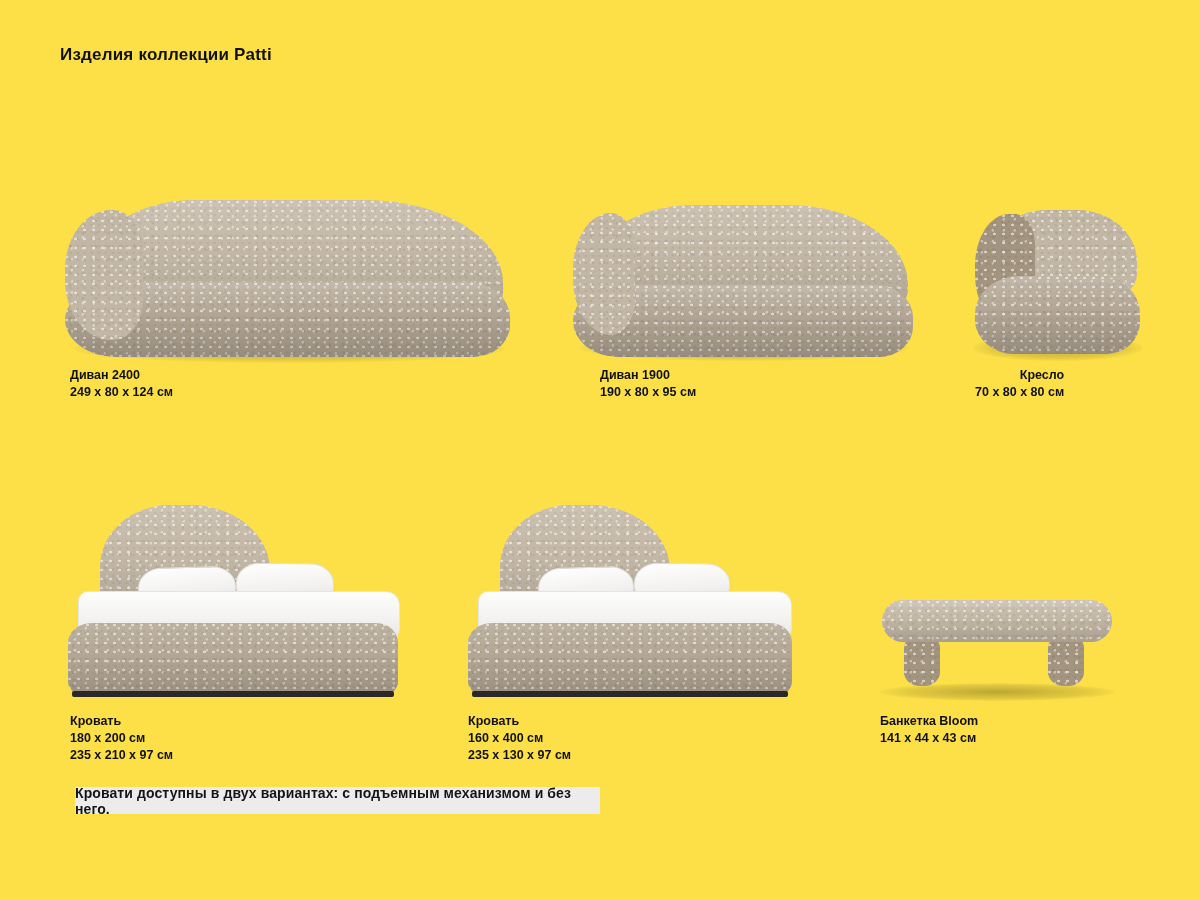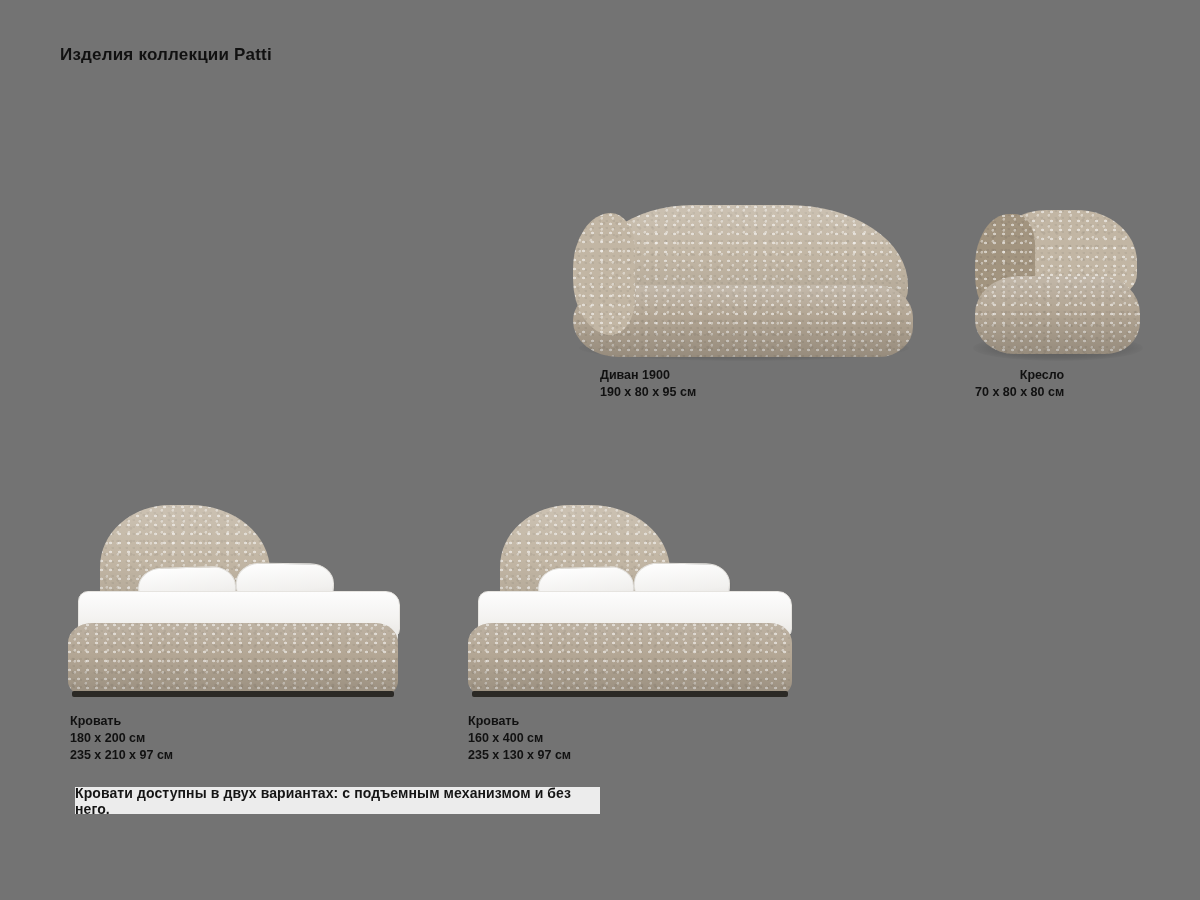--- a/index.html
+++ b/index.html
@@ -13,21 +13,21 @@
     font-family: "Liberation Sans", sans-serif;
     color: #1a1a1a;
     position: relative;
     overflow: hidden;
   }
   .page {
     position: absolute;
     left: 0; top: 0;
     width: 1200px;
     height: 900px;
-    background: #737373;
+    background: #fde047;
   }
   .page-title {
     position: absolute;
     left: 60px;
     top: 45px;
     font-size: 17px;
     font-weight: bold;
     letter-spacing: 0.2px;
     color: #111;
   }
@@ -252,20 +252,36 @@
     letter-spacing: 0.1px;
   }
 </style>
 </head>
 <body>
 
 <div class="page">
 
   <div class="page-title">Изделия коллекции Patti</div>
 
+  <div class="item" style="left:60px; top:195px; width:460px;">
+    <div class="item-figure" style="height:175px;">
+      <div class="shadow-ellipse" style="left:14px; top:140px; width:430px; height:28px;"></div>
+      <div class="sofa" style="position:absolute; left:5px; top:5px; width:450px; height:160px;">
+        <div class="s24-back fab fab-l"></div>
+        <div class="s24-backshade"></div>
+        <div class="s24-seat fab"></div>
+        <div class="s24-seatshade"></div>
+        <div class="s24-arm fab fab-l"></div>
+      </div>
+    </div>
+    <div class="caption" style="position:absolute; top:172px; left:10px;">
+      <div>Диван 2400</div>
+      <div class="dims">249 x 80 x 124 см</div>
+    </div>
+  </div>
 
   <div class="item" style="left:565px; top:195px; width:360px;">
     <div class="item-figure" style="height:175px;">
       <div class="shadow-ellipse" style="left:14px; top:140px; width:330px; height:26px;"></div>
       <div class="sofa" style="position:absolute; left:8px; top:10px; width:345px; height:155px;">
         <div class="s19-back fab fab-l"></div>
         <div class="s19-backshade"></div>
         <div class="s19-seat fab"></div>
         <div class="s19-seatshade"></div>
         <div class="s19-arm fab fab-l"></div>
@@ -332,18 +348,33 @@
         <div class="floor-bar" style="left:14px; top:186px; width:316px; height:6px;"></div>
       </div>
     </div>
     <div class="caption" style="position:absolute; top:208px; left:10px;">
       <div>Кровать</div>
       <div class="dims">160 x 400 см</div>
       <div class="dims">235 x 130 x 97 см</div>
     </div>
   </div>
 
+  <div class="item" style="left:870px; top:505px; width:260px;">
+    <div class="item-figure" style="height:200px;">
+      <div class="shadow-ellipse" style="left:10px; top:178px; width:235px; height:18px;"></div>
+      <div class="bench" style="position:absolute; left:12px; top:95px; width:232px; height:100px;">
+        <div class="bench-leg fab fab-d" style="left:22px; top:34px;"></div>
+        <div class="bench-leg fab fab-d" style="left:166px; top:34px;"></div>
+        <div class="bench-top fab fab-l"></div>
+        <div class="bench-top-shade"></div>
+      </div>
+    </div>
+    <div class="caption" style="position:absolute; top:208px; left:10px;">
+      <div>Банкетка Bloom</div>
+      <div class="dims">141 x 44 x 43 см</div>
+    </div>
+  </div>
 
   <div class="note" style="left:75px; top:787px; width:525px; height:27px;">
     <span>Кровати доступны в двух вариантах: с подъемным механизмом и без него.</span>
   </div>
 
 </div>
 
 </body></html>

